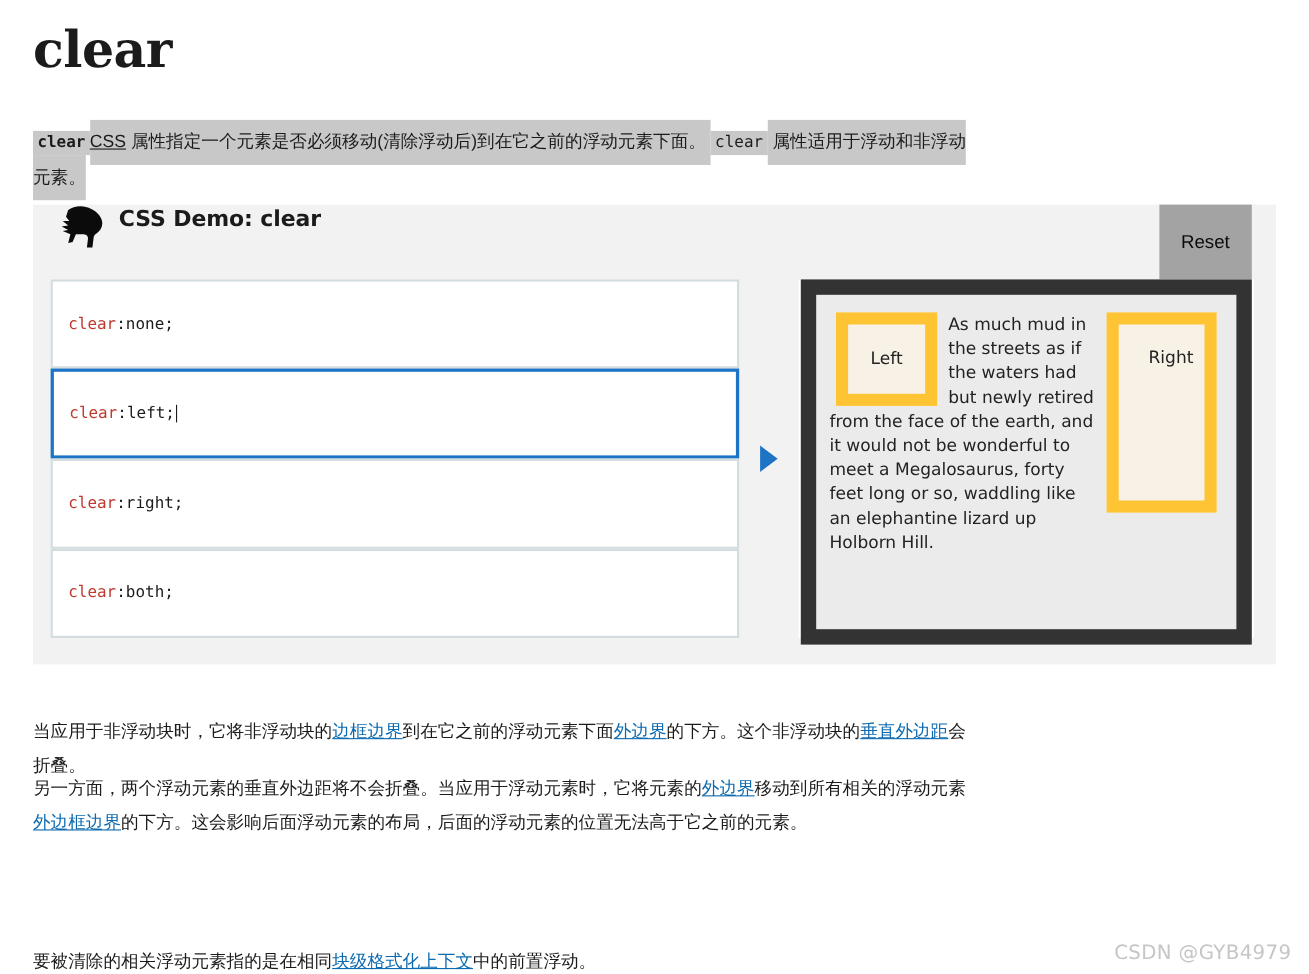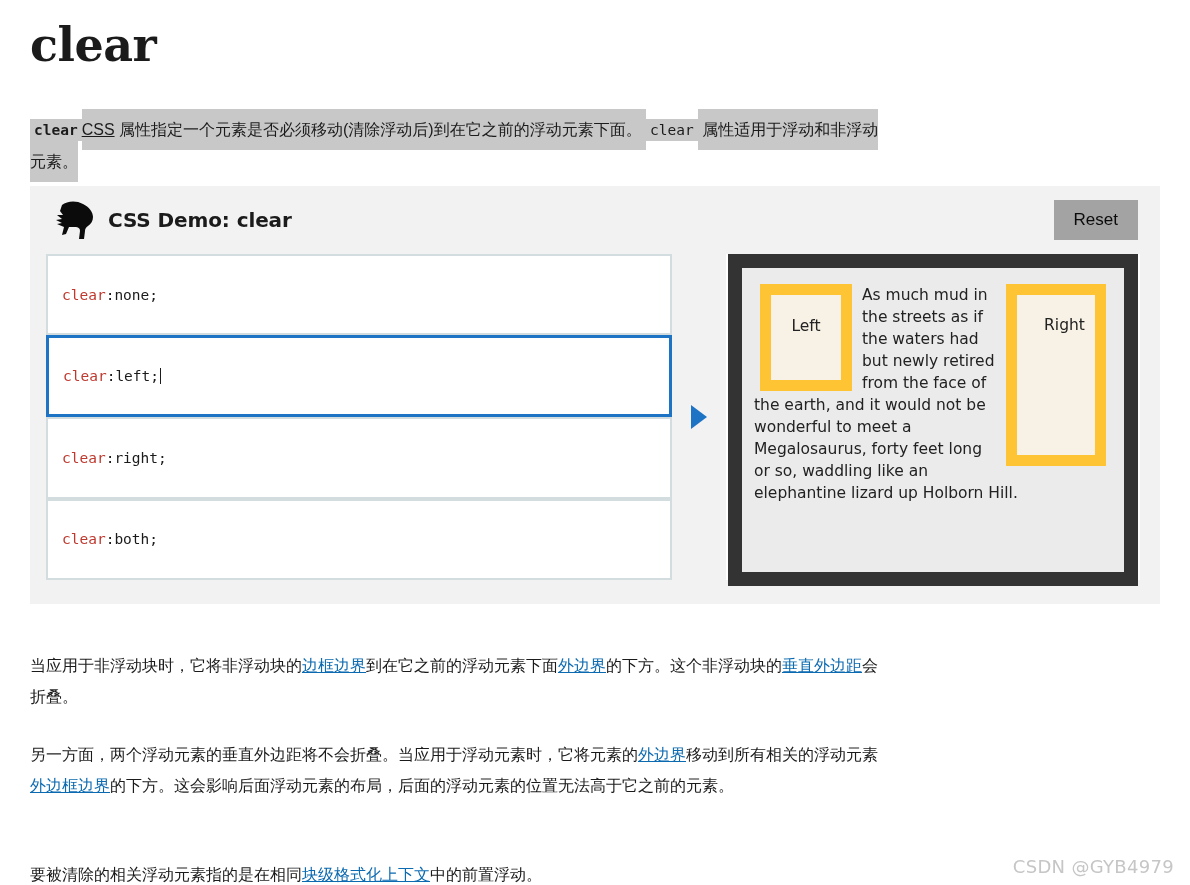--- a/index.html
+++ b/index.html
@@ -57,21 +57,20 @@
   
   .demo {
     position: absolute;
     left: 30px; top: 186px;
     width: 1130px; height: 418px;
     background: #f2f2f3;
   }
   .demo-header {
     height: 68px;
     display: flex;
-    align-items: center;
     padding: 0 22px 0 18px;
   }
   .dino {
     width: 46px; height: 40px;
     flex: 0 0 auto;
     display: block;
   }
   .demo-title {
     font-size: 20px;
     font-weight: 700;
@@ -172,21 +171,21 @@
   .float-box {
     border: 11px solid #ffc433;
     background: #f7f2e5;
     color: #222222;
     text-align: center;
     font-size: 15.5px;
     font-family: "DejaVu Sans", "Liberation Sans", sans-serif;
   }
   .float-left {
     float: left;
-    width: 92px; height: 107px;
+    width: 92px; height: 85px;
     line-height: 62px;
     margin: 6px 10px 0 6px;
   }
   .float-right {
     float: right;
     width: 100px; height: 182px;
     line-height: 60px;
     margin: 6px 6px 0 10px;
     padding-left: 17px;
   }
@@ -199,21 +198,21 @@
   .copy {
     position: absolute;
     left: 30px;
     width: 858px;
     font-size: 16px;
     line-height: 31px;
     color: #1b1b1b;
   }
   .copy a { color: #0b6ab0; text-decoration: underline; }
   #p1 { top: 634px; }
-  #p2 { top: 723px; }
+  #p2 { top: 686px; }
   #p3 { top: 843px; }
 
   
   .watermark {
     position: absolute;
     right: 16px; bottom: 8px;
     color: #c6c6c6;
     font-size: 18px;
     font-family: "DejaVu Sans", "Liberation Sans", sans-serif;
     letter-spacing: 0.3px;

